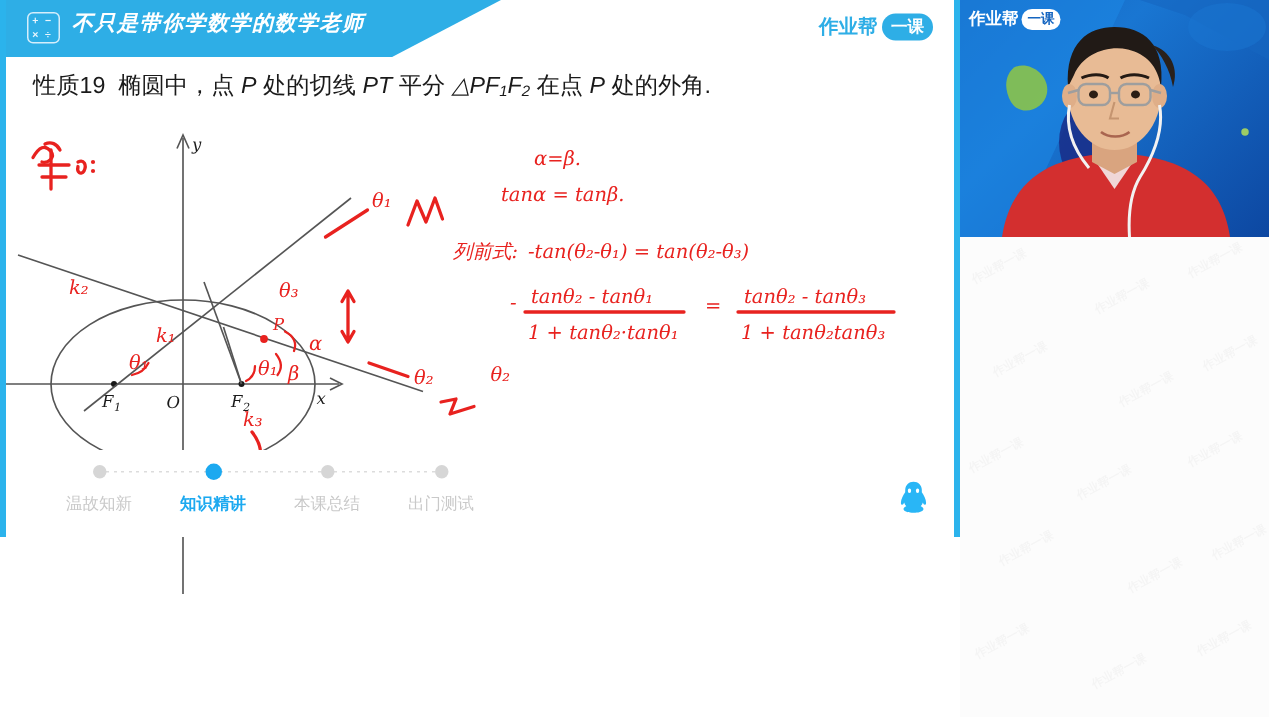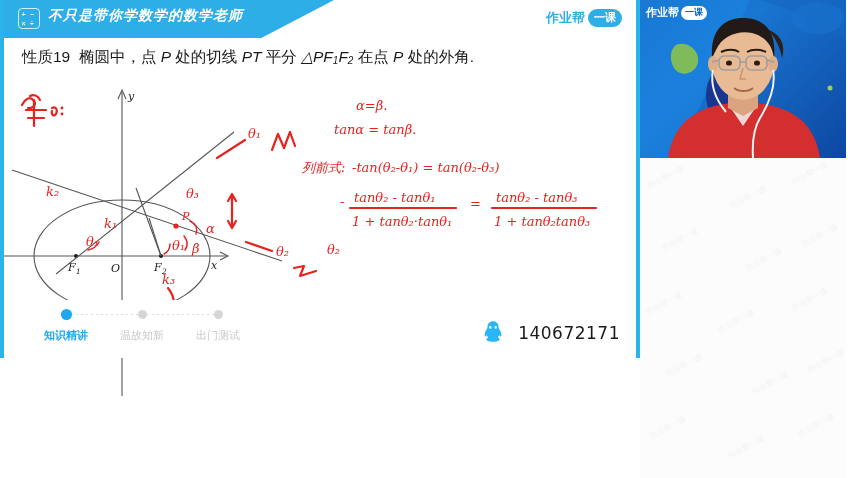--- a/index.html
+++ b/index.html
@@ -208,44 +208,48 @@
 
           <text class="hw" x="492" y="124" font-size="12.5">tanθ₂ - tanθ₃</text>
           <line class="ink" x1="488" y1="130" x2="592" y2="130"></line>
           <text class="hw" x="490" y="148" font-size="12.5">1 + tanθ₂tanθ₃</text>
         </g>
       </svg>
     </div>
 
     <div id="stepbar">
       <div id="steps">
+        <div class="step">
+          <div class="line"></div>
+          <div class="dot"></div>
+          <div class="lbl">温故知新</div>
+        </div>
         <div class="step active">
           <div class="line"></div>
           <div class="dot"></div>
           <div class="lbl">知识精讲</div>
         </div>
         <div class="step">
           <div class="line"></div>
           <div class="dot"></div>
-          <div class="lbl">温故知新</div>
+          <div class="lbl">本课总结</div>
         </div>
         <div class="step">
           <div class="line"></div>
           <div class="dot"></div>
           <div class="lbl">出门测试</div>
         </div>
       </div>
 
       <div id="qq-block">
         <svg width="22" height="25" viewBox="0 0 22 25">
           <path fill="#29b6f6" d="M11 1.2c-3.1 0-5.4 2.3-5.5 5.3l-.05 1.6C4.2 10 2.6 12.8 2.6 15.1c0 .9.35 1.4.85 1.4.55 0 .95-.5 1.3-1.5.25.95.75 1.8 1.45 2.45-1.1.45-1.85 1.15-1.85 1.9 0 1.35 2.45 2.45 5.5 2.45h2.3c3.05 0 5.5-1.1 5.5-2.45 0-.75-.75-1.45-1.85-1.9.7-.65 1.2-1.5 1.45-2.45.35 1 .75 1.5 1.3 1.5.5 0 .85-.5.85-1.4 0-2.3-1.6-5.1-2.85-7v-1.6c-.1-3-2.4-5.3-5.5-5.3z"></path>
           <ellipse cx="8.3" cy="7.2" rx="1.1" ry="1.5" fill="#ffffff"></ellipse>
           <ellipse cx="13.7" cy="7.2" rx="1.1" ry="1.5" fill="#ffffff"></ellipse>
         </svg>
-        <span id="qq-num">140672171</span>
       </div>
     </div>
   </div>
 
   <div id="right-col">
 
     <div id="video">
       <div id="vid-wm">
         <span class="t">作业帮</span>
         <span class="b">一课</span>

